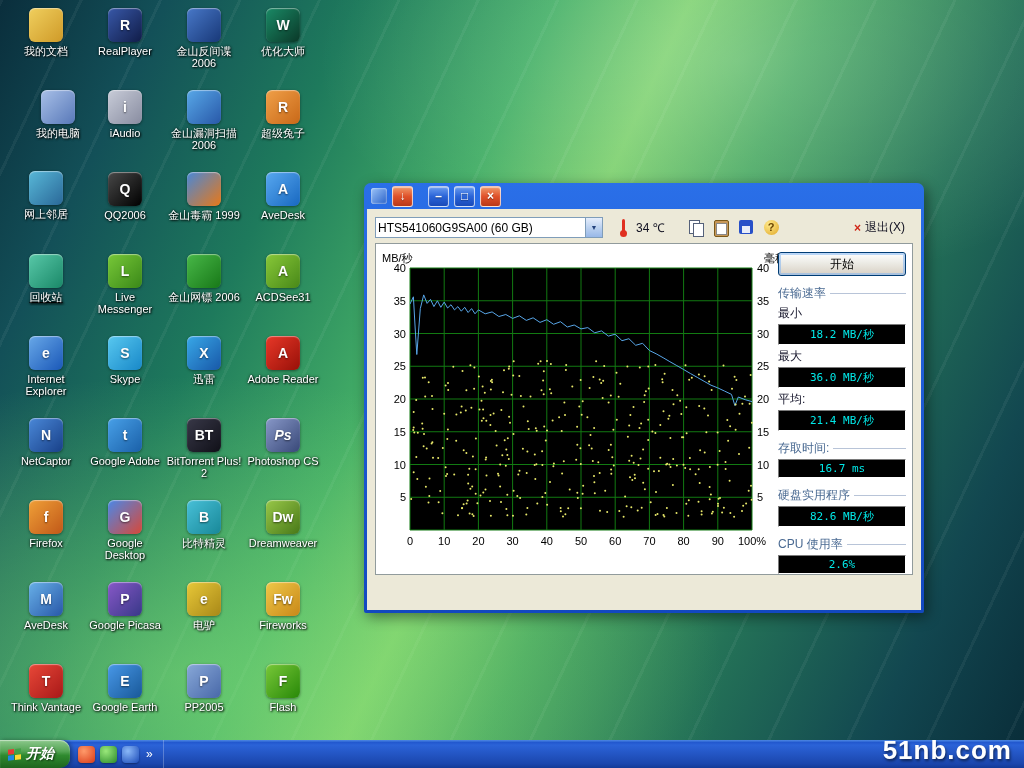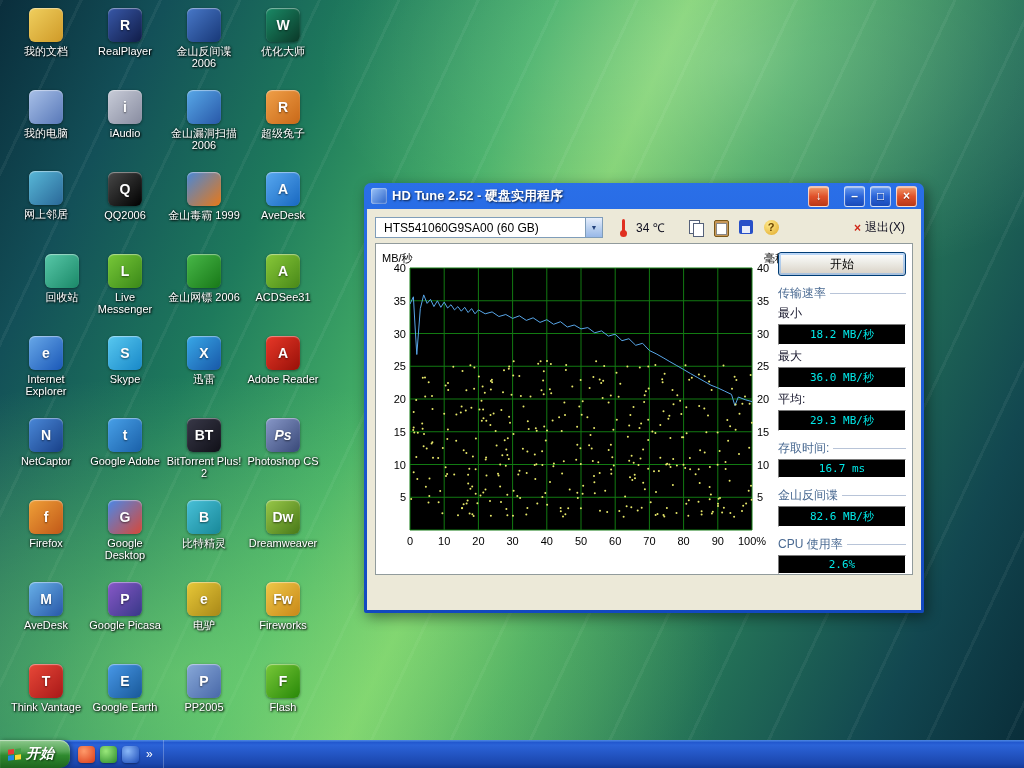--- a/index.html
+++ b/index.html
@@ -34,21 +34,21 @@
   .tbtn{width:21px;height:21px;border-radius:3px;border:1px solid rgba(255,255,255,.7);
     display:flex;align-items:center;justify-content:center;color:#fff;font-size:12px;font-weight:bold;
     cursor:pointer;text-shadow:0 1px 1px rgba(0,0,0,.4);box-shadow:inset 0 1px 1px rgba(255,255,255,.5);flex:none}
   .tbtn.blue{background:linear-gradient(#6a9cf0,#2a64d8 50%,#1a4ab8)}
   .tbtn.red{background:linear-gradient(#f09a6a,#e0512a 50%,#b83818)}
   .tbtn.update{margin-right:10px}
   .win-body{background:#ece9d8;height:401px;overflow:hidden}
 
   .toolbar{display:flex;align-items:center;gap:8px;padding:8px 8px 5px}
   .combo{display:flex;align-items:center;width:228px;height:21px;background:#fff;border:1px solid #7f9db9;font-size:12px;cursor:pointer}
-  .combo .cval{flex:1;padding-left:8px;white-space:nowrap;overflow:hidden}
+  .combo .cval{flex:1;padding-left:2px;white-space:nowrap;overflow:hidden}
   .combo .cbtn{width:17px;height:19px;display:flex;align-items:center;justify-content:center;
     background:linear-gradient(#e6eefc,#bcd2f0 50%,#98b8e8);border-left:1px solid #7f9db9;color:#24427c;font-size:7px}
   .thermo{width:9px;height:18px;position:relative;margin-left:8px}
   .thermo::before{content:'';position:absolute;left:3px;top:0;width:3px;height:13px;background:#e03020;border-radius:2px}
   .thermo::after{content:'';position:absolute;left:1px;bottom:0;width:7px;height:7px;background:#e03020;border-radius:50%}
   .temp{font-size:12px;color:#101020}
   .tools{display:flex;align-items:center;gap:5px;margin-left:14px}
   .tic20{width:20px;height:20px;position:relative;cursor:pointer}
   .t-copy::before{content:'';position:absolute;left:2px;top:2px;width:9px;height:12px;background:#fff;border:1px solid #55617a}
   .t-copy::after{content:'';position:absolute;left:6px;top:5px;width:9px;height:12px;background:#fff;border:1px solid #55617a}
@@ -119,29 +119,29 @@
 </head>
 <body>
 
 <div id="screen">
 
   <div id="icon-layer">
       <div class="dicon" style="left: 8px; top: 8px;">
         <div class="ic" style="background: linear-gradient(135deg, rgb(240, 207, 94), rgb(207, 154, 40));"></div>
         <div class="lbl">我的文档</div>
       </div>
-      <div class="dicon" style="left: 8px; top: 90px;">
+      <div class="dicon" style="left: 20px; top: 90px;">
         <div class="ic" style="background: linear-gradient(135deg, rgb(168, 192, 232), rgb(88, 120, 184));"></div>
         <div class="lbl">我的电脑</div>
       </div>
       <div class="dicon" style="left: 8px; top: 171px;">
         <div class="ic" style="background: linear-gradient(135deg, rgb(88, 184, 216), rgb(42, 104, 152));"></div>
         <div class="lbl">网上邻居</div>
       </div>
-      <div class="dicon" style="left: 24px; top: 254px;">
+      <div class="dicon" style="left: 8px; top: 254px; text-decoration: underline;">
         <div class="ic" style="background: linear-gradient(135deg, rgb(88, 200, 168), rgb(26, 136, 104));"></div>
         <div class="lbl">回收站</div>
       </div>
       <div class="dicon" style="left: 8px; top: 336px;">
         <div class="ic" style="background: linear-gradient(135deg, rgb(104, 168, 232), rgb(26, 88, 184));">e</div>
         <div class="lbl">Internet Explorer</div>
       </div>
       <div class="dicon" style="left: 8px; top: 418px;">
         <div class="ic" style="background: linear-gradient(135deg, rgb(74, 136, 216), rgb(24, 64, 136));">N</div>
         <div class="lbl">NetCaptor</div>
@@ -264,21 +264,20 @@
       </div>
       <div class="dicon" style="left: 245px; top: 664px;">
         <div class="ic" style="background: linear-gradient(135deg, rgb(120, 200, 56), rgb(40, 136, 8));">F</div>
         <div class="lbl">Flash</div>
       </div>
     </div>
 
   <div class="win">
     <div class="titlebar">
       <span class="win-ic"></span>
-      <span class="title">HD Tune 2.52 - 硬盘实用程序</span>
       <span class="tbtn red update">↓</span>
       <span class="tbtn blue">–</span>
       <span class="tbtn blue">□</span>
       <span class="tbtn red">×</span>
     </div>
     <div class="win-body">
 
       <div class="toolbar">
         <div class="combo">
           <span class="cval">HTS541060G9SA00  (60 GB)</span>
@@ -734,24 +733,24 @@
             <circle cx="284.3" cy="266.6" r="1" fill="#e8e86a"></circle>
           </svg>
         <div class="side">
           <button class="xp-btn">开始</button>
           <div class="sec-h">传输速率</div>
           <div class="stat-lb">最小</div>
           <div class="val">18.2 MB/秒</div>
           <div class="stat-lb">最大</div>
           <div class="val">36.0 MB/秒</div>
           <div class="stat-lb">平均:</div>
-          <div class="val">29.3 MB/秒</div>
+          <div class="val">21.4 MB/秒</div>
           <div class="sec-h">存取时间:</div>
           <div class="val">16.7 ms</div>
-          <div class="sec-h">金山反间谍</div>
+          <div class="sec-h">硬盘实用程序</div>
           <div class="val">82.6 MB/秒</div>
           <div class="sec-h">CPU 使用率</div>
           <div class="val">2.6%</div>
         </div>
       </div>
 
     </div>
   </div>
 
   <div class="taskbar">
@@ -765,14 +764,15 @@
       <span>开始</span>
     </div>
     <div class="ql">
       <span class="qi qi1"></span>
       <span class="qi qi2"></span>
       <span class="qi qi3"></span>
       <span class="chev">»</span>
     </div>
   </div>
 
+  <div class="watermark">51nb.com</div>
 
 </div>
 
 </body></html>

